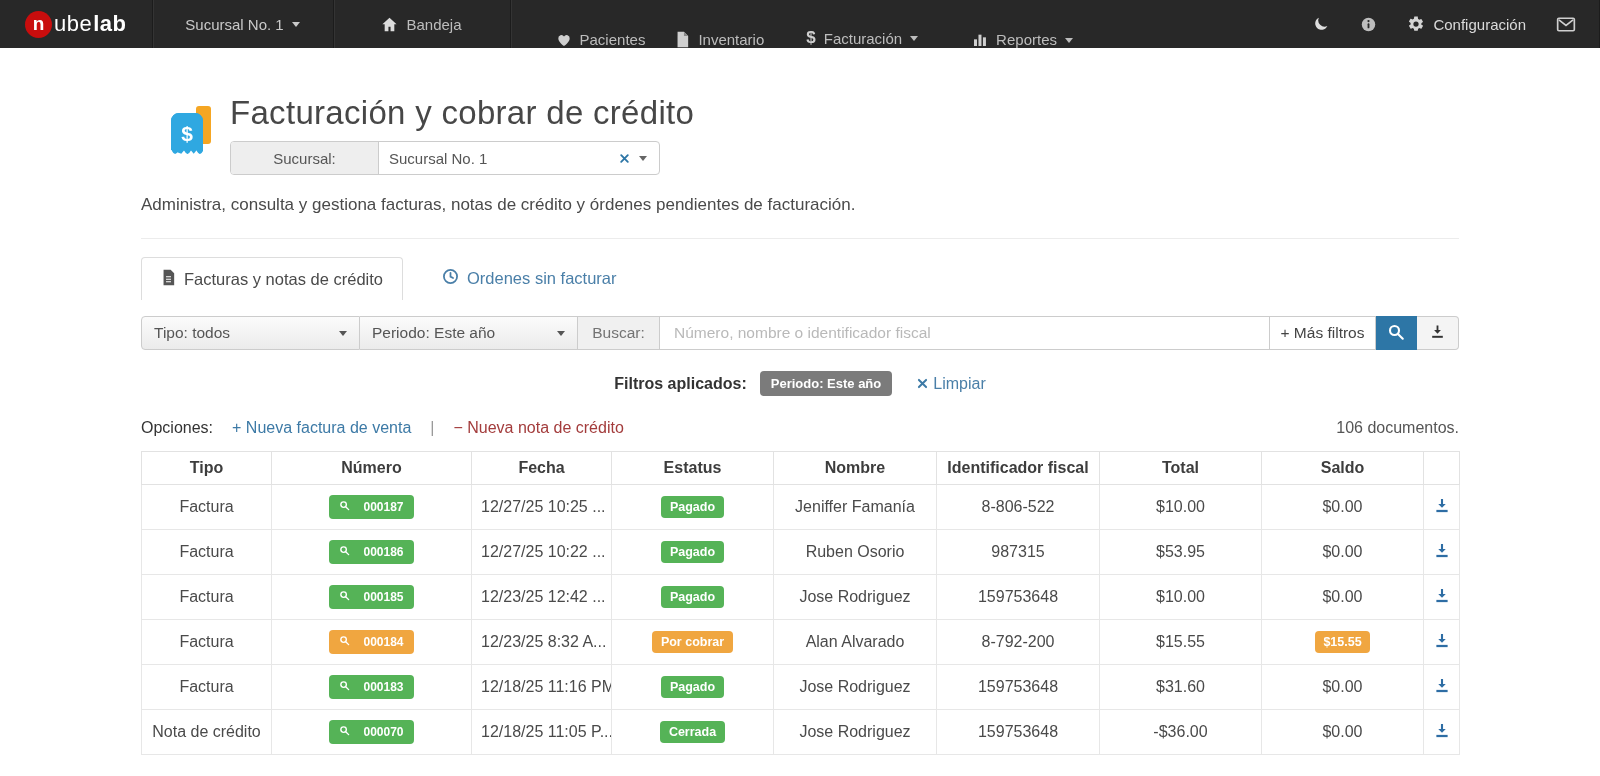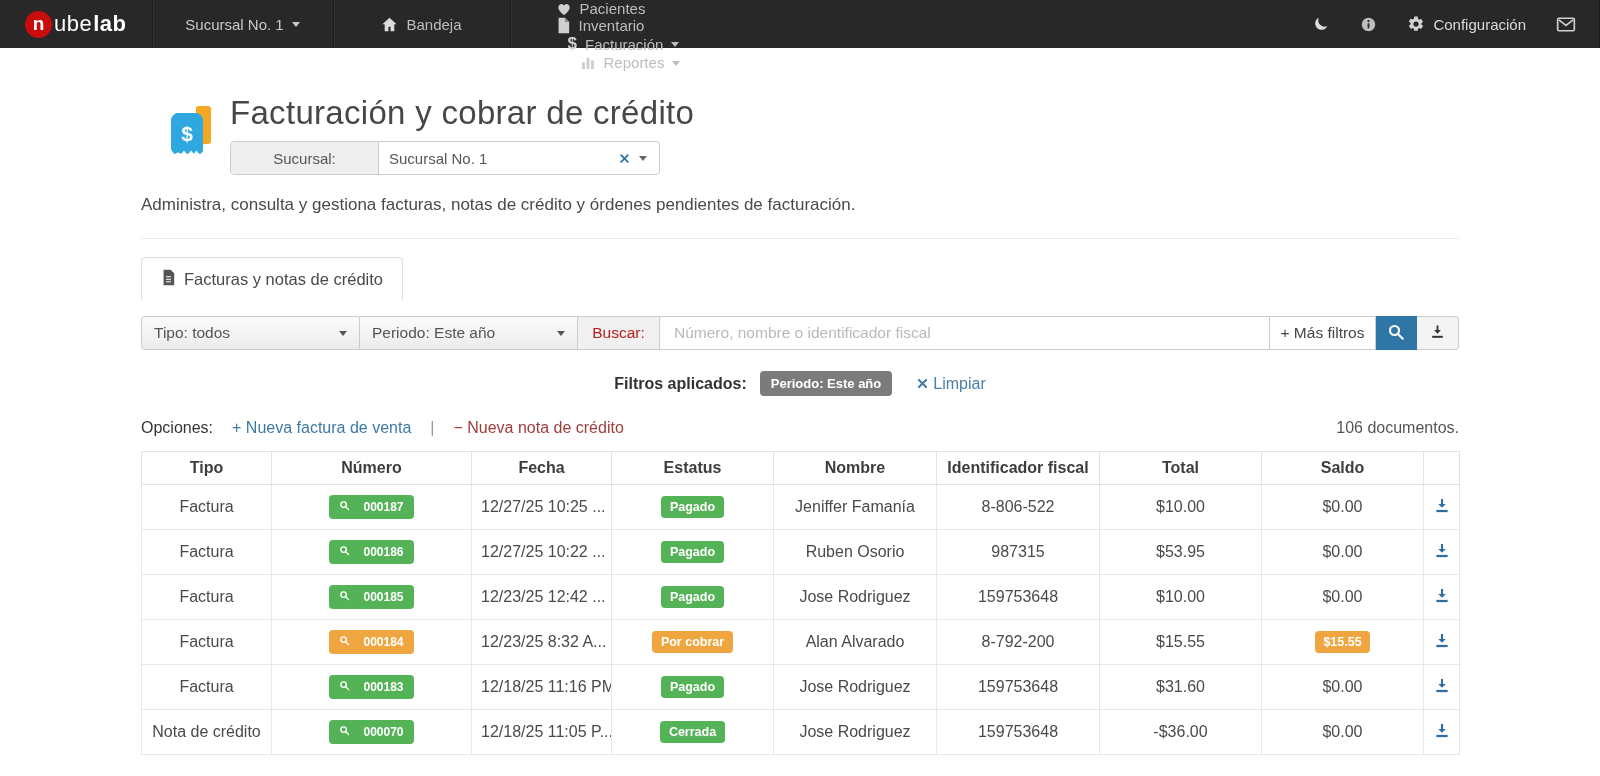--- a/index.html
+++ b/index.html
@@ -13,21 +13,21 @@
   .nav-item { display:flex; align-items:center; gap:8px; padding:0 15px; cursor:pointer; white-space:nowrap; }
   .nav-item svg { display:block; }
   .nav-logo { display:flex; align-items:center; padding:0 25px; gap:1px; }
   .logo-circle { width:27px; height:27px; border-radius:50%; background:#c90d0d; color:#fff;
     display:flex; align-items:center; justify-content:center; font-size:19px; font-weight:700; margin-right:1px; }
   .logo-light { color:#fff; font-weight:300; font-size:22px; letter-spacing:.5px; }
   .logo-bold  { color:#fff; font-weight:700; font-size:22px; letter-spacing:.5px; }
   .nav-branch { width:180px; justify-content:center; color:#c9c9c9; }
   .nav-bandeja { width:176px; justify-content:center; }
   .caret { width:0; height:0; border:4px solid transparent; border-top:5px solid currentColor; margin-top:5px; }
-  .nav-center { display:flex; align-items:flex-start; margin-left:30px;flex-direction:column; }
+  .nav-center { display:flex; align-items:flex-end; margin-left:30px; }
   .nav-right { display:flex; align-items:stretch; margin-left:auto; }
   .dollar-glyph { font-size:17px; font-weight:700; color:#cfcfcf; }
   .nav-user { padding-right:62px; color:#c9c9c9; }
   .avatar { width:34px; height:34px; border-radius:50%; overflow:hidden; margin-left:6px; flex:0 0 auto; }
 
   
   .content { width:1318px; margin:0 auto; padding-top:46px; }
   .header-block { display:flex; align-items:center; gap:16px; padding-left:27px; }
   .page-title { font-size:33px; font-weight:400; color:#474747; letter-spacing:.3px; }
   .branch-group { display:flex; margin-top:9px; height:34px; width:430px;
@@ -48,21 +48,21 @@
   .tab.inactive { color:#4a7fa8; margin-left:20px; }
 
   
   .filter-bar { display:flex; margin-top:16px; height:34px; font-size:15.5px; }
   .f-select { background:linear-gradient(#fbfbfb,#ebebeb); border:1px solid #ccc; color:#555;
     display:flex; align-items:center; padding:0 12px; cursor:pointer; }
   .f-select .f-caret { width:0;height:0;border:4px solid transparent;border-top:5px solid #555; margin:5px 0 0 auto; }
   .f-tipo { width:219px; border-radius:4px 0 0 4px; }
   .f-periodo { width:218px; border-left:none; }
   .f-buscar-label { width:82px; background:#f0f0f0; border:1px solid #ccc; border-left:none;
-    display:flex; align-items:center; justify-content:center; color:#b91c1c;text-align:center; }
+    display:flex; align-items:center; justify-content:center; color:#737373;text-align:center; }
   .f-input { flex:1; border:1px solid #ccc; border-left:none; padding:0 14px; font-size:15.5px;
     color:#444; outline:none; font-family:inherit; }
   .f-input::placeholder { color:#b9b9b9; }
   .f-btn { border:1px solid #ccc; border-left:none; display:flex; align-items:center; justify-content:center; cursor:pointer; }
   .f-more { width:106px; background:#fff; color:#444; font-size:15.5px; font-family:inherit; }
   .f-search { width:41px; background:#2d76a6; border-color:#2d76a6; }
   .f-download { width:42px; background:#f4f4f4; border-radius:0 4px 4px 0; }
 
   
   .applied-row { margin-top:21px; display:flex; align-items:center; justify-content:center; gap:13px; font-size:16px; }
@@ -221,20 +221,27 @@
 
   <hr class="thin-rule">
 
   <div class="tabs">
     <div class="tab active">
       <span><svg width="15" height="17" viewBox="0 0 20 24">
             <path d="M3 1h10l5 5v17H3z" fill="#555"></path>
             <path d="M6.5 11h7M6.5 14.5h7M6.5 18h7" stroke="#fff" stroke-width="1.6"></path>
           </svg></span>
       <span>Facturas y notas de crédito</span>
+    </div>
+    <div class="tab inactive">
+      <span><svg width="17" height="17" viewBox="0 0 24 24">
+            <circle cx="12" cy="12" r="9.3" fill="none" stroke="#4a7fa8" stroke-width="2.5"></circle>
+            <path d="M12 6.8v5.4l3.6 2" fill="none" stroke="#4a7fa8" stroke-width="2.5" stroke-linecap="round"></path>
+          </svg></span>
+      <span>Ordenes sin facturar</span>
     </div>
   </div>
 
   <div class="filter-bar">
     <div class="f-select f-tipo">
       <span>Tipo: todos</span>
       <span class="f-caret"></span>
     </div>
     <div class="f-select f-periodo">
       <span>Periodo: Este año</span>

